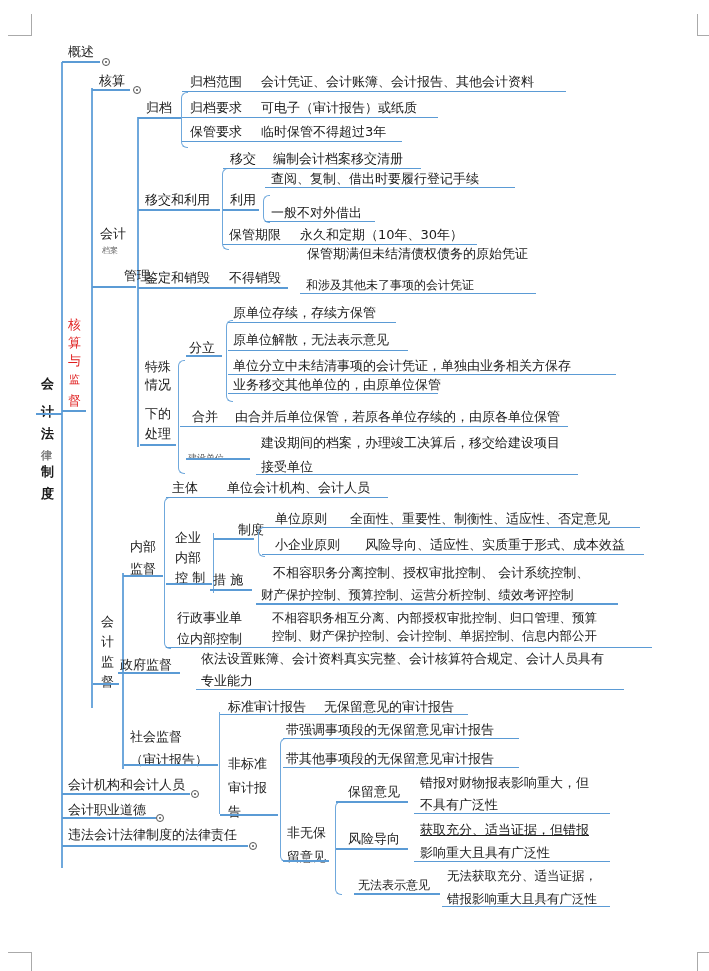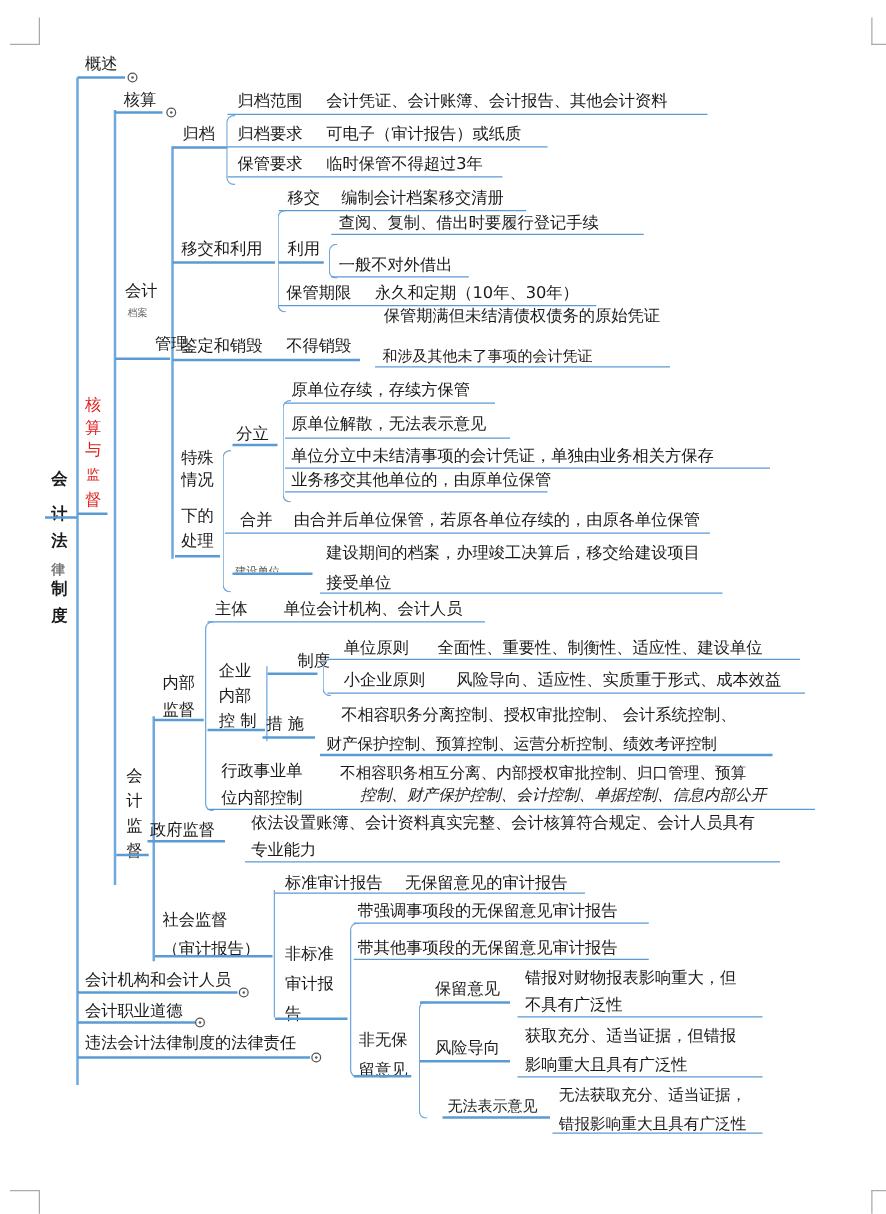--- a/index.html
+++ b/index.html
@@ -154,37 +154,37 @@
 <div class="t" style="left:175px;top:528px;line-height:20px;white-space:normal;width:36px;">
   <span>企业</span><br><span>内部</span><br><span>控 制</span>
 </div>
 <div class="ul" style="left:166px;top:583px;width:46px;"></div>
 <div class="vl1" style="left:213px;top:533px;height:60px;"></div>
 
 <div class="t" style="left:222px;top:522px;margin-left:16px;">制度</div>
 <div class="ul" style="left:214px;top:538px;width:40px;"></div>
 <div class="brace" style="left:258px;top:527px;height:28px;"></div>
 <div class="t" style="left:275px;top:511px;">单位原则</div>
-<div class="t" style="left:350px;top:511px;">全面性、重要性、制衡性、适应性、建设单位</div>
+<div class="t" style="left:350px;top:511px;">全面性、重要性、制衡性、适应性、否定意见</div>
 <div class="ul1" style="left:262px;top:527px;width:378px;"></div>
 <div class="t" style="left:275px;top:537px;">小企业原则</div>
 <div class="t" style="left:365px;top:537px;">风险导向、适应性、实质重于形式、成本效益</div>
 <div class="ul1" style="left:262px;top:554px;width:382px;"></div>
 
 <div class="t" style="left:213px;top:572px;">措 施</div>
 <div class="ul" style="left:210px;top:589px;width:42px;"></div>
 <div class="t" style="left:273px;top:565px;">不相容职务分离控制、授权审批控制、 会计系统控制、</div>
 <div class="t" style="left:261px;top:587px;font-size:12.5px;">财产保护控制、预算控制、运营分析控制、绩效考评控制</div>
 <div class="ul" style="left:256px;top:603px;width:362px;"></div>
 
 <div class="t" style="left:177px;top:607px;line-height:21px;white-space:normal;width:72px;">
   <span>行政事业单</span><br><span>位内部控制</span>
 </div>
 <div class="t" style="left:272px;top:610px;font-size:12.5px;">不相容职务相互分离、内部授权审批控制、归口管理、预算</div>
-<div class="t" style="left:288px;top:628px;font-size:12.5px;font-style:italic;">控制、财产保护控制、会计控制、单据控制、信息内部公开</div>
+<div class="t" style="left:272px;top:628px;font-size:12.5px;">控制、财产保护控制、会计控制、单据控制、信息内部公开</div>
 <div class="ul1" style="left:166px;top:647px;width:486px;"></div>
 
 <div class="t" style="left:120px;top:657px;">政府监督</div>
 <div class="ul" style="left:118px;top:672px;width:62px;"></div>
 <div class="t" style="left:201px;top:651px;">依法设置账簿、会计资料真实完整、会计核算符合规定、会计人员具有</div>
 <div class="t" style="left:201px;top:673px;">专业能力</div>
 <div class="ul1" style="left:196px;top:689px;width:428px;"></div>
 
 <div class="t" style="left:130px;top:725px;line-height:23px;white-space:normal;width:90px;">
   <span>社会监督</span><br><span>（审计报告）</span>
@@ -214,21 +214,21 @@
 <div class="brace" style="left:335px;top:801px;height:92px;"></div>
 
 <div class="t" style="left:348px;top:784px;">保留意见</div>
 <div class="ul" style="left:336px;top:801px;width:72px;"></div>
 <div class="t" style="left:420px;top:775px;">错报对财物报表影响重大，但</div>
 <div class="t" style="left:420px;top:797px;">不具有广泛性</div>
 <div class="ul1" style="left:414px;top:813px;width:196px;"></div>
 
 <div class="t" style="left:348px;top:831px;">风险导向</div>
 <div class="ul" style="left:336px;top:848px;width:72px;"></div>
-<div class="t" style="left:420px;top:822px;">获取充分、适当证据，但错报</div>
+<div class="t" style="left:420px;top:822px;text-decoration:underline;">获取充分、适当证据，但错报</div>
 <div class="t" style="left:420px;top:845px;">影响重大且具有广泛性</div>
 <div class="ul1" style="left:414px;top:861px;width:196px;"></div>
 
 <div class="t" style="left:358px;top:877px;font-size:12px;">无法表示意见</div>
 <div class="ul" style="left:354px;top:893px;width:86px;"></div>
 <div class="t" style="left:447px;top:868px;font-size:12.5px;">无法获取充分、适当证据，</div>
 <div class="t" style="left:447px;top:891px;font-size:12.5px;">错报影响重大且具有广泛性</div>
 <div class="ul1" style="left:442px;top:906px;width:168px;"></div>
 
 <div class="t" style="left:68px;top:777px;">会计机构和会计人员</div>

